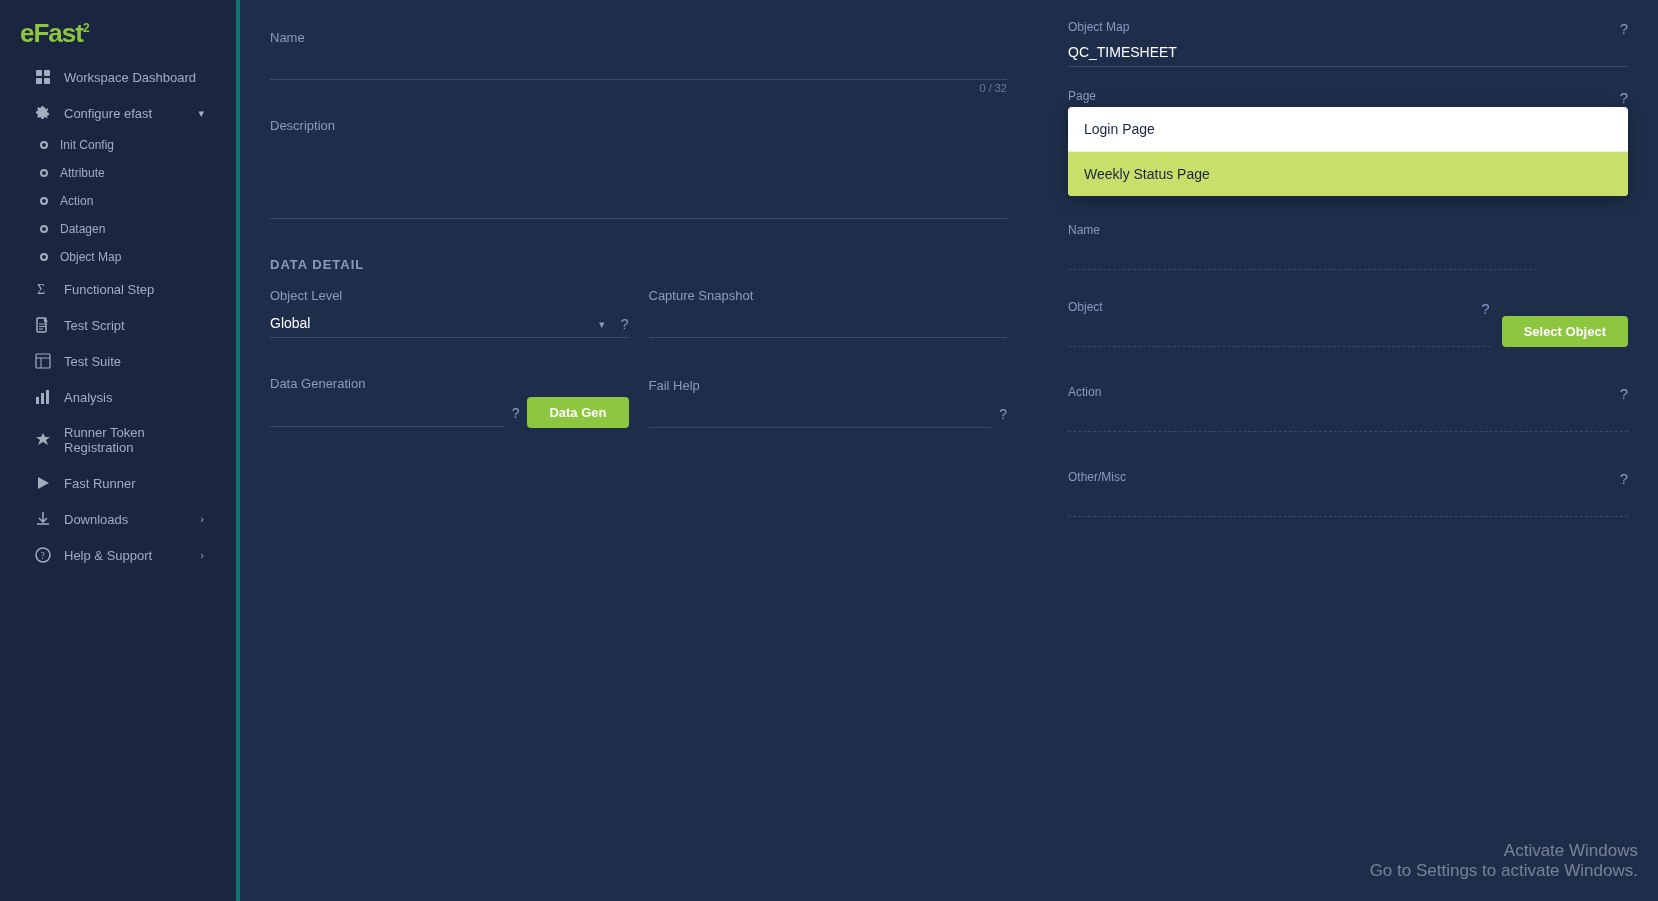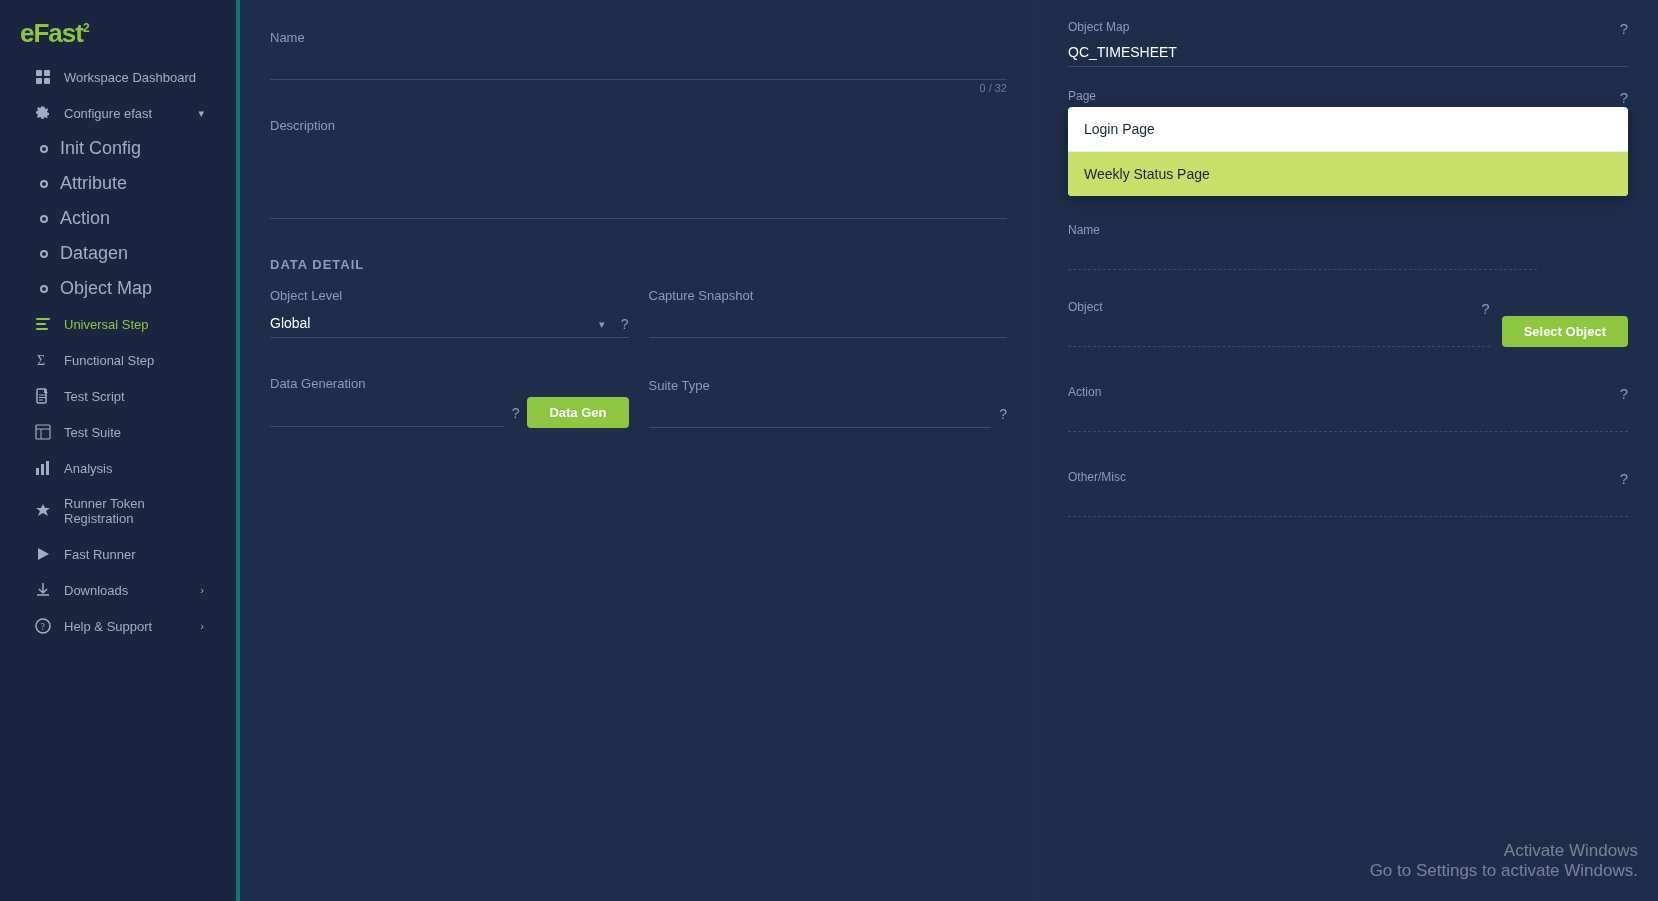--- a/index.html
+++ b/index.html
@@ -55,21 +55,21 @@
       color: #a0aec0;
       transition: background 0.15s;
       position: relative;
     }
     .nav-item.active { color: #8dc63f; }
     .nav-item .nav-icon { width: 22px; margin-right: 10px; display: flex; align-items: center; justify-content: center; flex-shrink: 0; }
     .nav-item .nav-label { flex: 1; }
     .nav-item .nav-arrow { font-size: 11px; margin-left: 4px; }
 
     .nav-sub { padding-left: 30px; }
-    .nav-sub .nav-item { padding: 7px 10px; font-size: 18px; }
+    .nav-sub .nav-item { padding: 7px 10px; font-size: 12px; }
     .nav-sub .nav-item .dot { width: 8px; height: 8px; border-radius: 50%; border: 2px solid #a0aec0; margin-right: 12px; background: transparent; display: inline-block; flex-shrink: 0; }
 
     
     .main {
       flex: 1;
       background: #1e2d4a;
       display: flex;
       flex-direction: column;
       overflow: hidden;
     }
@@ -279,30 +279,20 @@
       <div class="nav-item">
         <span class="dot"></span>
         <span class="nav-label">Datagen</span>
       </div>
       <div class="nav-item">
         <span class="dot"></span>
         <span class="nav-label">Object Map</span>
       </div>
     </div>
 
-    <div class="nav-item active">
-      <span class="nav-icon">
-        <svg width="16" height="16" viewBox="0 0 16 16" fill="#8dc63f">
-            <rect x="1" y="2" width="14" height="2" rx="1"></rect>
-            <rect x="1" y="7" width="10" height="2" rx="1"></rect>
-            <rect x="1" y="12" width="12" height="2" rx="1"></rect>
-          </svg>
-      </span>
-      <span class="nav-label" style="color:#8dc63f">Universal Step</span>
-    </div>
 
     <div class="nav-item">
       <span class="nav-icon">
         <svg width="16" height="16" viewBox="0 0 16 16" fill="currentColor">
             <text x="2" y="13" font-size="14" font-family="serif">Σ</text>
           </svg>
       </span>
       <span class="nav-label">Functional Step</span>
     </div>
 
@@ -421,21 +411,21 @@
         <div class="two-col" style="align-items:flex-end; margin-top:14px;">
           <div class="field-group">
             <div class="field-label">Data Generation</div>
             <div style="display:flex; align-items:center; gap:8px;">
               <input class="field-input" type="text" style="flex: 1 1 0%;">
               <span style="color:#8a9bc0; font-size:14px; cursor:pointer;">?</span>
               <button class="btn-green">Data Gen</button>
             </div>
           </div>
           <div class="field-group">
-            <div class="field-label">Suite Type</div>
+            <div class="field-label">Fail Help</div>
             <div style="display:flex; align-items:center; gap:8px;">
               <input class="field-input" type="text" style="flex: 1 1 0%;">
               <span style="color:#8a9bc0; font-size:14px; cursor:pointer;">?</span>
             </div>
           </div>
         </div>
       </div>
     </div>
 
     <div class="right-panel">

